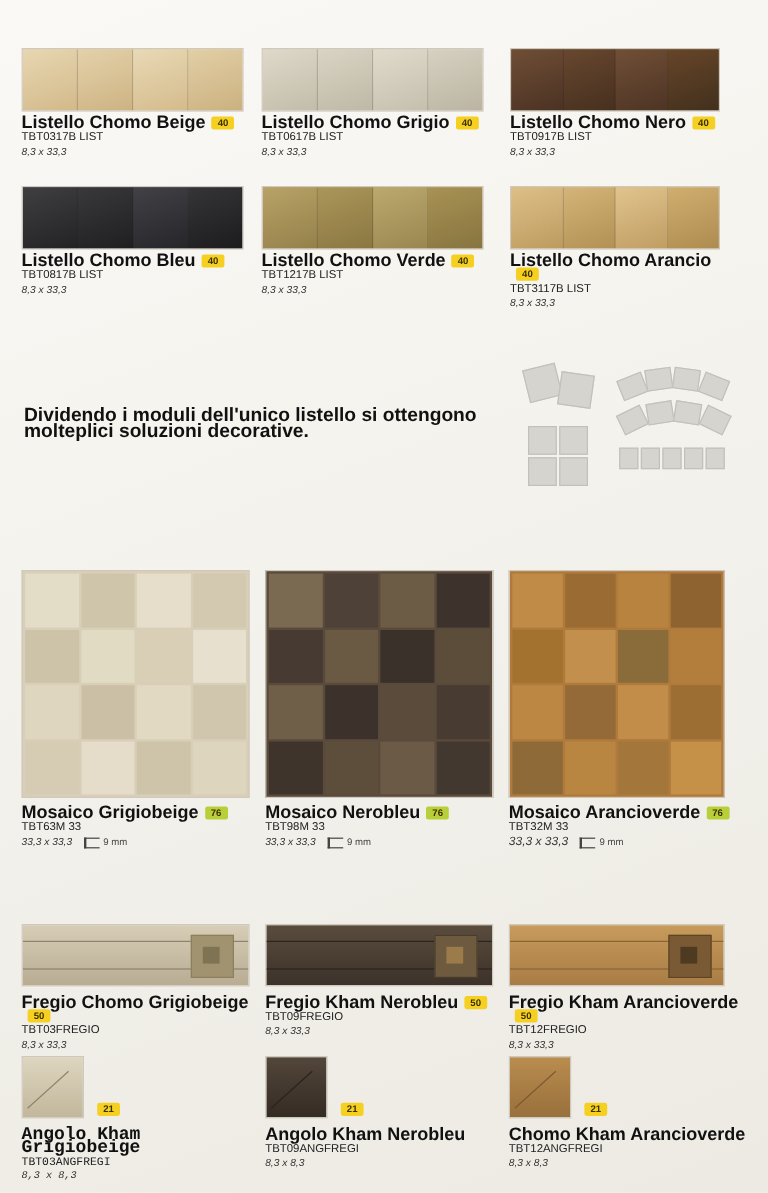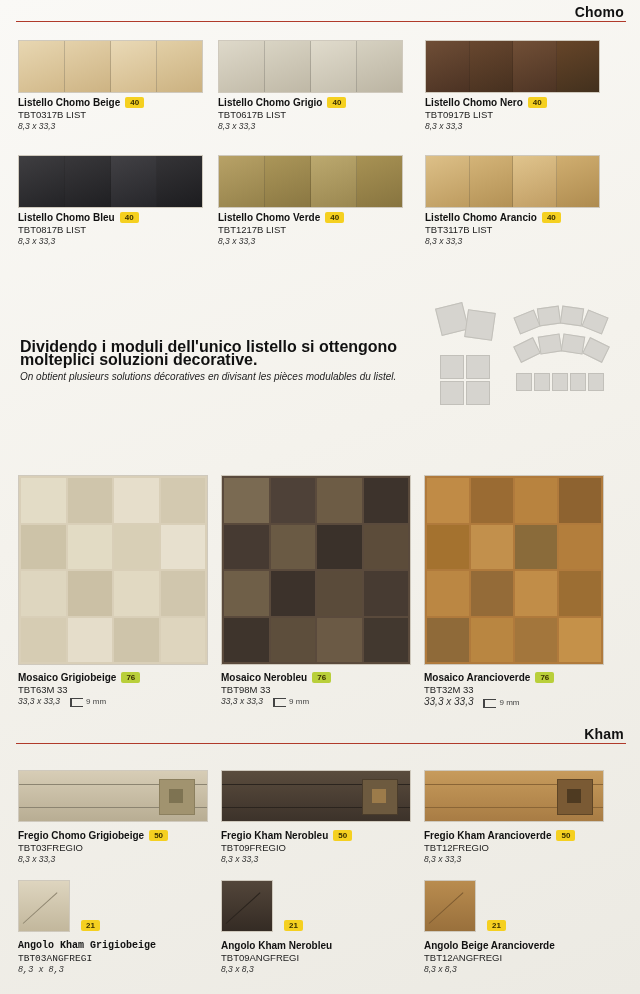--- a/index.html
+++ b/index.html
@@ -52,21 +52,21 @@
     border: 1px solid #cfc9bd;
     box-sizing: border-box;
     overflow: hidden;
   }
   .caption {
     position: absolute;
     font-size: 9px;
     line-height: 11px;
   }
   .caption .name {
-    font-size: 10px;
+    font-size: 15px;
     font-weight: bold;
     color: #111;
     display: inline-block;
     vertical-align: middle;
   }
   .caption .code {
     font-size: 9.5px;
     color: #222;
     display: block;
     margin-top: 1px;
@@ -173,24 +173,20 @@
     position: absolute;
     inset: 0;
   }
   .angolo-inner { position: absolute; inset: 0; }
 </style>
 </head>
 <body>
 
 <div class="page">
 
-  <div class="section-head" style="top:4px;">
-    <div class="rule"></div>
-    <div class="title">Chomo</div>
-  </div>
 
   <div class="tile-img listello" style="left:18px; top:40px; width:185px; height:53px; background:linear-gradient(180deg,#e2cfa8,#cfb686);">
     <div class="cell" style="background:linear-gradient(160deg,#e8d7b2,#d2b98a);"></div>
     <div class="cell" style="background:linear-gradient(160deg,#e4d1aa,#cdb383);"></div>
     <div class="cell" style="background:linear-gradient(160deg,#e9d9b6,#d4bb8c);"></div>
     <div class="cell" style="background:linear-gradient(160deg,#e2cfa6,#cbb180);"></div>
   </div>
   <div class="tile-img listello" style="left:218px; top:40px; width:185px; height:53px; background:linear-gradient(180deg,#d8d3c4,#bdb7a6);">
     <div class="cell" style="background:linear-gradient(160deg,#ded9ca,#c3bcaa);"></div>
     <div class="cell" style="background:linear-gradient(160deg,#d9d4c4,#bfb8a6);"></div>
@@ -250,21 +246,20 @@
     <span class="size">8,3 x 33,3</span>
   </div>
   <div class="caption" style="left:425px; top:212px; width:190px;">
     <span class="name">Listello Chomo Arancio</span><span class="badge yellow">40</span>
     <span class="code">TBT3117B LIST</span>
     <span class="size">8,3 x 33,3</span>
   </div>
 
   <div class="desc">
     <p class="it">Dividendo i moduli dell'unico listello si ottengono molteplici soluzioni decorative.</p>
-    <p class="other">On obtient plusieurs solutions décoratives en divisant les pièces modulables du listel.</p>
   </div>
 
   <div class="diagram" style="left:438px; top:305px; width:170px; height:100px;">
 
     <div class="dg" style="left:0px; top:0px; width:28px; height:28px; transform:rotate(-14deg);"></div>
     <div class="dg" style="left:28px; top:6px; width:28px; height:28px; transform:rotate(8deg);"></div>
 
     <div class="dg" style="left:78px; top:8px; width:22px; height:18px; transform:rotate(-22deg);"></div>
     <div class="dg" style="left:100px; top:2px; width:22px; height:18px; transform:rotate(-8deg);"></div>
     <div class="dg" style="left:123px; top:2px; width:22px; height:18px; transform:rotate(8deg);"></div>
@@ -360,24 +355,20 @@
     <span class="name">Mosaico Nerobleu</span><span class="badge green">76</span>
     <span class="code">TBT98M 33</span>
     <span class="size">33,3 x 33,3</span><span class="thickness"><span class="mark"></span><span>9 mm</span></span>
   </div>
   <div class="caption" style="left:424px; top:672px; width:200px;">
     <span class="name">Mosaico Arancioverde</span><span class="badge green">76</span>
     <span class="code">TBT32M 33</span>
     <span class="size" style="font-size:10px;">33,3 x 33,3</span><span class="thickness"><span class="mark"></span><span>9 mm</span></span>
   </div>
 
-  <div class="section-head" style="top:726px;">
-    <div class="rule"></div>
-    <div class="title">Kham</div>
-  </div>
 
   <div class="tile-img" style="left:18px; top:770px; width:190px; height:52px; background:linear-gradient(180deg,#d7cdb6,#b8ad93);">
     <div class="fregio-inner">
       <div style="position:absolute; left:0; right:0; top:13px; height:1px; background:#8c8471;"></div>
       <div style="position:absolute; left:0; right:0; top:36px; height:1px; background:#8c8471;"></div>
       <div style="position:absolute; left:140px; top:8px; width:34px; height:34px; background:#a1936f; border:1px solid #8b7f5e;"></div>
       <div style="position:absolute; left:150px; top:18px; width:14px; height:14px; background:#7e7352;"></div>
     </div>
   </div>
   <div class="tile-img" style="left:221px; top:770px; width:190px; height:52px; background:linear-gradient(180deg,#5a4c3d,#3c322a);">
@@ -443,18 +434,18 @@
     <span class="name">Angolo Kham Grigiobeige</span>
     <span class="code">TBT03ANGFREGI</span>
     <span class="size">8,3 x 8,3</span>
   </div>
   <div class="caption" style="left:221px; top:940px; width:200px;">
     <span class="name">Angolo Kham Nerobleu</span>
     <span class="code">TBT09ANGFREGI</span>
     <span class="size">8,3 x 8,3</span>
   </div>
   <div class="caption" style="left:424px; top:940px; width:200px;">
-    <span class="name">Angolo Beige Arancioverde</span>
+    <span class="name">Chomo Kham Arancioverde</span>
     <span class="code">TBT12ANGFREGI</span>
     <span class="size">8,3 x 8,3</span>
   </div>
 
 </div>
 
 </body></html>

